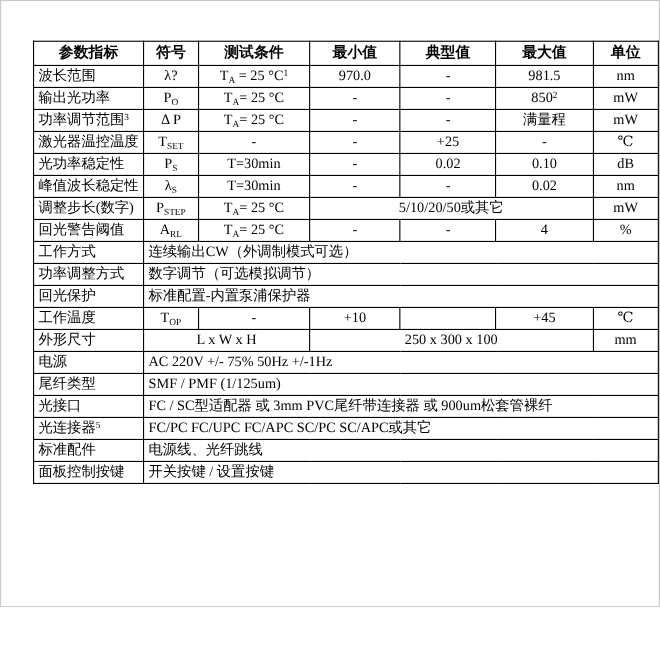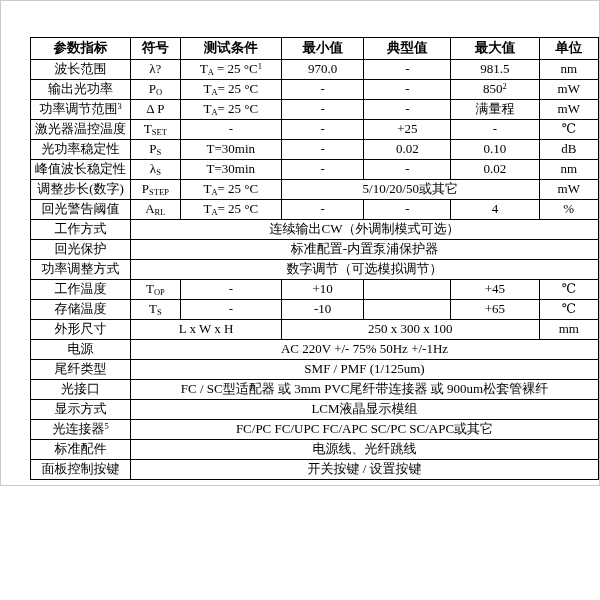--- a/index.html
+++ b/index.html
@@ -4,21 +4,21 @@
 <style>
   :root{
     --tbl-border:#000000;
     --txt:#000000;
     --bg:#ffffff;
     --frame:#c9c9c9;
   }
   html,body{margin:0;padding:0;background:#fff;}
   body{font-family:"Liberation Serif","DejaVu Serif",serif;}
   .canvas{
-    position:relative;width:600px;height:486px;background:var(--bg);
+    position:relative;width:600px;height:552px;background:var(--bg);
     box-sizing:border-box;border:1px solid var(--frame);overflow:hidden;
   }
   table.spec{
     position:absolute;left:29px;top:36px;
     border-collapse:collapse;table-layout:fixed;
   }
   table.spec th, table.spec td{
     border:1px solid var(--tbl-border);
     color:var(--txt);
     font-size:13px;
@@ -29,21 +29,21 @@
     overflow:hidden;
     box-sizing:content-box;
   }
   table.spec th{
     font-weight:bold;
     height:21px;
     font-size:13.5px;
     text-align:center;
     font-family:"Liberation Sans","DejaVu Sans","Liberation Serif",serif;
   }
-  .al{text-align:center;}
+  .al{text-align:left;}
   .ac{text-align:center;}
   sub{font-size:8.5px;line-height:0;vertical-align:-2px;}
   sup{font-size:8.5px;line-height:0;vertical-align:4px;}
 </style>
 </head>
 <body>
 
 <div class="canvas">
   <table class="spec">
       <colgroup>
@@ -135,43 +135,34 @@
           <td class="ac">-</td>
           <td class="ac">-</td>
           <td class="ac">4</td>
           <td class="ac">%</td>
         </tr>
         <tr>
           <td class="al">工作方式</td>
           <td colspan="6" class="al">连续输出CW（外调制模式可选）</td>
         </tr>
         <tr>
+          <td class="al">功率调整方式</td>
+          <td colspan="6" class="al">数字调节（可选模拟调节）</td>
+        </tr>
+        <tr>
           <td class="al">回光保护</td>
           <td colspan="6" class="al">标准配置-内置泵浦保护器</td>
-        </tr>
-        <tr>
-          <td class="al">功率调整方式</td>
-          <td colspan="6" class="al">数字调节（可选模拟调节）</td>
         </tr>
         <tr>
           <td class="al">工作温度</td>
           <td class="ac">T<sub>OP</sub></td>
           <td class="ac">-</td>
           <td class="ac">+10</td>
           <td class="ac"></td>
           <td class="ac">+45</td>
-          <td class="ac">℃</td>
-        </tr>
-        <tr>
-          <td class="al">存储温度</td>
-          <td class="ac">T<sub>S</sub></td>
-          <td class="ac">-</td>
-          <td class="ac">-10</td>
-          <td class="ac"></td>
-          <td class="ac">+65</td>
           <td class="ac">℃</td>
         </tr>
         <tr>
           <td class="al">外形尺寸</td>
           <td colspan="2" class="ac">L x W x H</td>
           <td colspan="3" class="ac">250 x 300 x 100</td>
           <td class="ac">mm</td>
         </tr>
         <tr>
           <td class="al">电源</td>
@@ -179,24 +170,20 @@
         </tr>
         <tr>
           <td class="al">尾纤类型</td>
           <td colspan="6" class="al">SMF / PMF (1/125um)</td>
         </tr>
         <tr>
           <td class="al">光接口</td>
           <td colspan="6" class="al">FC / SC型适配器  或  3mm PVC尾纤带连接器  或  900um松套管裸纤</td>
         </tr>
         <tr>
-          <td class="al">显示方式</td>
-          <td colspan="6" class="al">LCM液晶显示模组</td>
-        </tr>
-        <tr>
           <td class="al">光连接器<sup>5</sup></td>
           <td colspan="6" class="al">FC/PC FC/UPC FC/APC SC/PC SC/APC或其它</td>
         </tr>
         <tr>
           <td class="al">标准配件</td>
           <td colspan="6" class="al">电源线、光纤跳线</td>
         </tr>
         <tr>
           <td class="al">面板控制按键</td>
           <td colspan="6" class="al">开关按键 / 设置按键</td>

